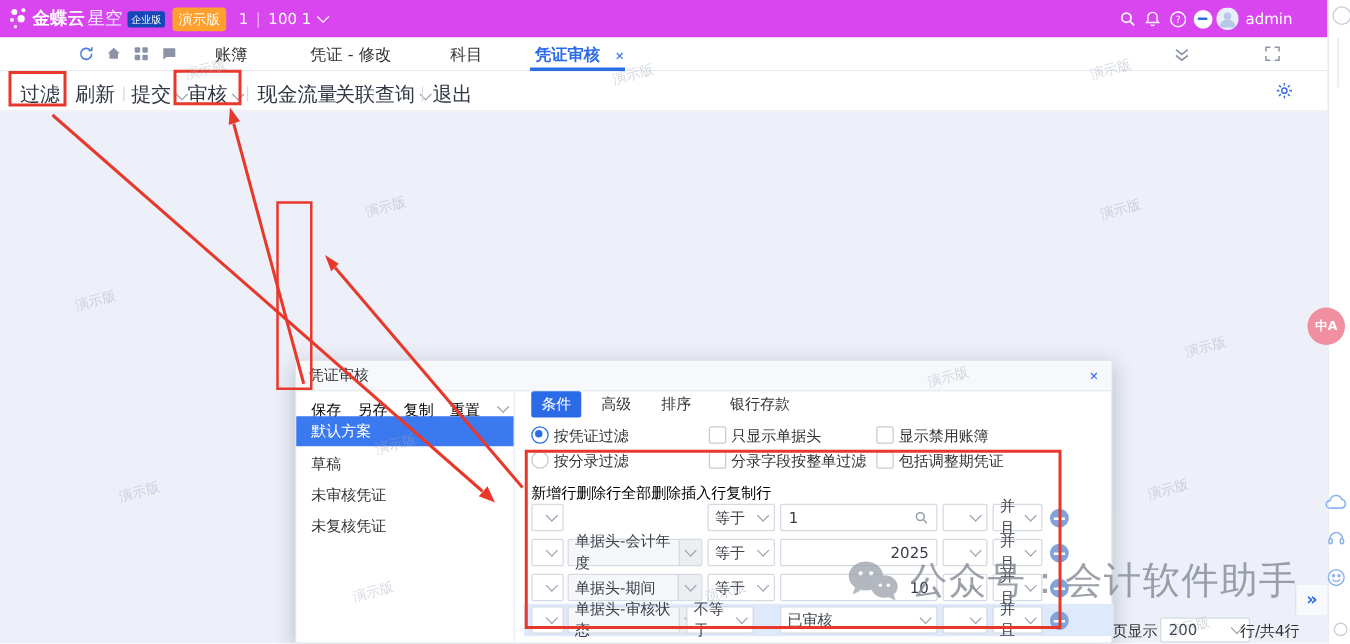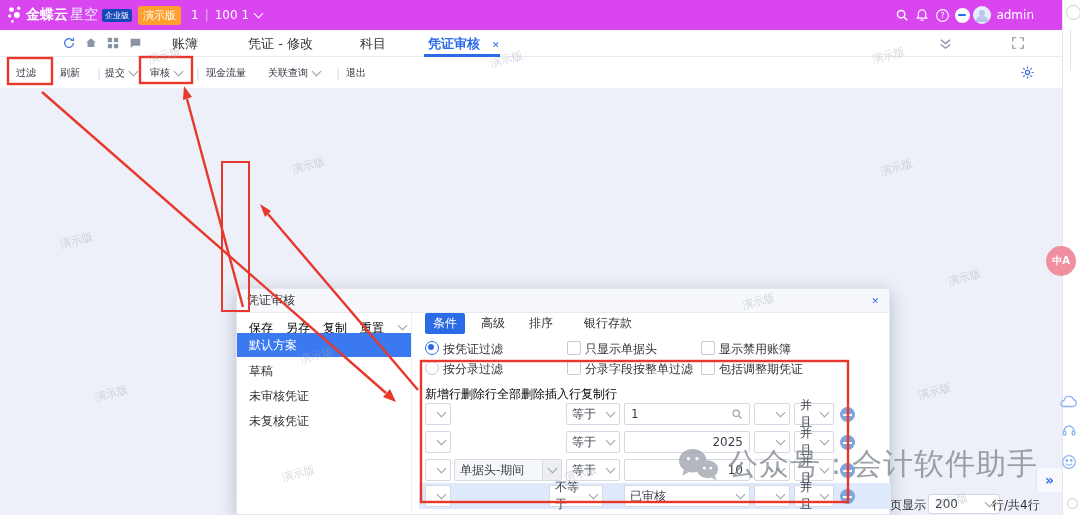--- a/index.html
+++ b/index.html
@@ -17,21 +17,21 @@
   .tb-ico{display:flex;align-items:center;justify-content:center;width:20px;height:20px;cursor:pointer}
   .admin{color:#fff;font-size:12px;margin-left:4px}
   
   .tabbar{left:0;top:30px;width:1062px;height:27px;background:#fff;border-bottom:1px solid #e8eaf1;z-index:15}
   .tab{position:absolute;top:5px;font-size:13px;color:#333}
   .tab.active{color:#2b6be8;font-weight:bold}
   .tab-underline{position:absolute;background:#2b6be8;height:3px}
   .xicon::after{content:"✕";font-size:9px;color:#2b6be8}
   
   .toolbar{left:0;top:57px;width:1062px;height:32px;background:#fff;border-bottom:1px solid #eef0f5;z-index:15}
-  .titem{position:absolute;top:9px;font-size:10px;color:#2f3542;cursor:pointer;display:flex;align-items:center;gap:5px}
+  .titem{position:absolute;top:9px;font-size:16px;color:#2f3542;cursor:pointer;display:flex;align-items:center;gap:5px}
   .tsep{position:absolute;top:10px;color:#d8dbe2;font-size:12px}
   .chev{display:inline-block;width:6px;height:6px;border-right:1.3px solid #9aa0ad;border-bottom:1.3px solid #9aa0ad;transform:rotate(45deg);flex:none;margin-top:-3px}
   .chev.w{border-color:#fff}
   
   .content{left:0;top:89px;width:1062px;height:426px;background:#edf0f8;z-index:1}
   .lbl{position:absolute;font-size:12px;color:#333}
   .pbtn{position:absolute;height:22px;background:#fff;border:1px solid #d6dae2;border-radius:2px;
         font-size:12px;color:#40454f;display:flex;align-items:center;justify-content:center;cursor:pointer}
   .pbtn.on{background:#e9f1ff;border-color:#2b6be8;color:#2b6be8}
   .sel{position:absolute;height:22px;background:#fff;border:1px solid #d5d9e2;border-radius:2px;display:flex;
@@ -488,20 +488,26 @@
     <div class="dsel" style="left:557px;top:114px;width:40px">
         <span>并且</span>
         <span class="chev"></span>
       </div>
     <span class="mbtn" style="left:603px;top:118px"></span>
 
     <div class="dsel" style="left:188px;top:142px;width:26px">
         <span></span>
         <span class="chev"></span>
       </div>
+    <div class="dsel fldbg" style="left:217px;top:142px;width:108px">
+        <span>单据头-会计年度</span>
+        <span class="gz">
+          <span class="chev"></span>
+        </span>
+      </div>
     <div class="dsel" style="left:329px;top:142px;width:54px">
         <span>等于</span>
         <span class="chev"></span>
       </div>
     <div class="dinp" style="left:387px;top:142px;width:126px;justify-content:flex-end">
         <span>2025</span>
       </div>
     <div class="dsel" style="left:517px;top:142px;width:36px">
         <span></span>
         <span class="chev"></span>
@@ -536,20 +542,26 @@
     <div class="dsel" style="left:557px;top:170px;width:40px">
         <span>并且</span>
         <span class="chev"></span>
       </div>
     <span class="mbtn" style="left:603px;top:174px"></span>
 
     <div class="rowhl" style="left:182px;top:194px;width:472px;height:26px"></div>
     <div class="dsel" style="left:188px;top:196px;width:26px">
         <span></span>
         <span class="chev"></span>
+      </div>
+    <div class="dsel fldbg" style="left:217px;top:196px;width:108px">
+        <span>单据头-审核状态</span>
+        <span class="gz">
+          <span class="chev"></span>
+        </span>
       </div>
     <div class="dsel" style="left:312px;top:196px;width:54px">
         <span>不等于</span>
         <span class="chev"></span>
       </div>
     <div class="dsel" style="left:387px;top:196px;width:126px">
         <span>已审核</span>
         <span class="chev"></span>
       </div>
     <div class="dsel" style="left:517px;top:196px;width:36px">

